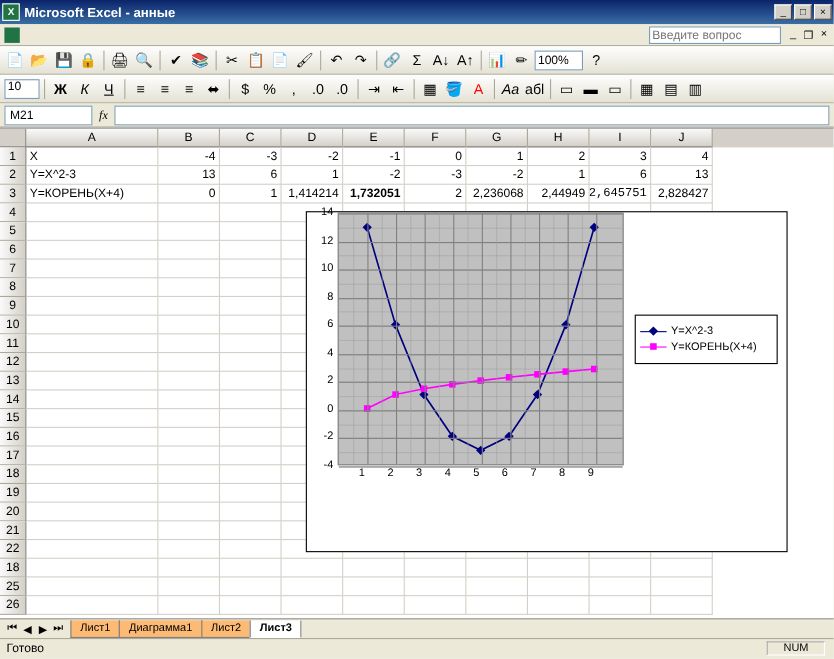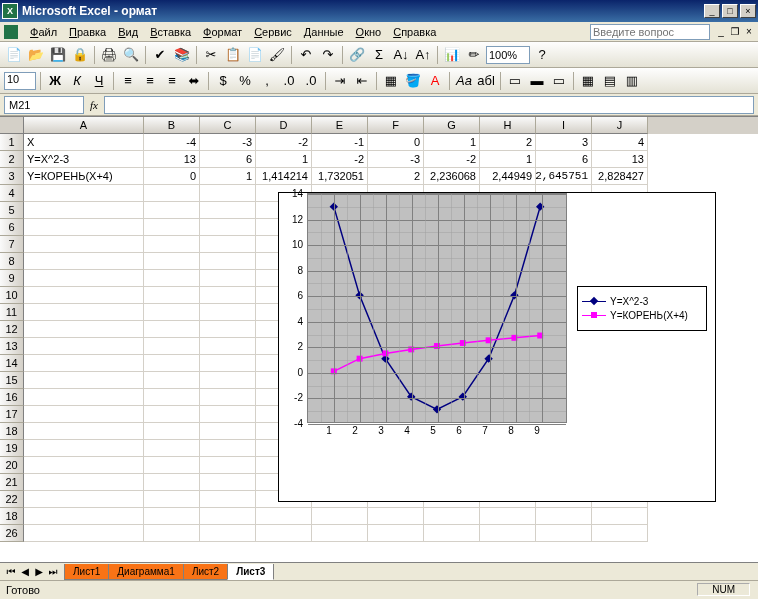--- a/index.html
+++ b/index.html
@@ -56,51 +56,40 @@
   .legend { width: 130px; border: 1px solid #000; padding: 6px 4px; font-size: 10px; margin-left: 10px; align-self: center; }
   .legend-item { display: flex; align-items: center; margin: 3px 0; }
   .legend-mark { width: 24px; height: 10px; margin-right: 4px; position:relative;}
   .legend-mark .line{position:absolute;top:5px;left:0;right:0;height:1px;}
   .legend-mark .pt{position:absolute;top:2px;left:9px;width:6px;height:6px;}
   svg.series{position:absolute;top:0;left:0;width:100%;height:100%;pointer-events:none;}
   
   .sheet-tabs { height: 18px; background: #ece9d8; display: flex; align-items: center; border-top:1px solid #808080; font-size:10px;}
   .tab-nav { display: flex; padding:0 4px;}
   .tab-nav span { width: 14px; text-align: center; cursor: pointer; }
-  .sheet-tab { padding: 2px 8px; background: #f97316; border: 1px solid #808080; border-top: none; margin-right: -1px; cursor: pointer; }
+  .sheet-tab { padding: 2px 8px; background: #fdba74; border: 1px solid #808080; border-top: none; margin-right: -1px; cursor: pointer; }
   .sheet-tab.active { background: #fff; font-weight: bold; border-bottom-color:#fff;}
   
   .status-bar { height: 18px; background: #ece9d8; border-top: 1px solid #aca899; display: flex; align-items: center; padding: 0 6px; font-size: 11px; }
   .status-bar .spacer{flex:1;}
   .status-cell{border:1px inset #fff; padding:0 14px;margin:0 2px;font-size:10px;}
 </style>
 </head>
 <body>
 
 <div class="titlebar">
   <div class="app-icon">X</div>
-  <div class="title">Microsoft Excel - ормат</div>
+  <div class="title">Microsoft Excel - анные</div>
   <div class="win-btn">_</div>
   <div class="win-btn">□</div>
   <div class="win-btn">×</div>
 </div>
 
 <div class="menubar">
   <div class="mini-icon"></div>
-  <div id="menus" style="display: flex;">
-      <div class="menu-item"><u>Ф</u>айл</div>
-      <div class="menu-item"><u>П</u>равка</div>
-      <div class="menu-item"><u>В</u>ид</div>
-      <div class="menu-item"><u>В</u>ставка</div>
-      <div class="menu-item"><u>Ф</u>ормат</div>
-      <div class="menu-item"><u>С</u>ервис</div>
-      <div class="menu-item"><u>Д</u>анные</div>
-      <div class="menu-item"><u>О</u>кно</div>
-      <div class="menu-item"><u>С</u>правка</div>
-    </div>
   <div class="ask-box">
     <input placeholder="Введите вопрос" style="">
   </div>
   <div class="doc-ctrl">
     <span>_</span>
     <span>❐</span>
     <span>×</span>
   </div>
 </div>
 
@@ -222,21 +211,21 @@
         <div class="cell num" style="width: 56px;">1</div>
         <div class="cell num" style="width: 56px;">6</div>
         <div class="cell num" style="width: 56px;">13</div>
       </div>
       <div class="row">
         <div class="row-h">3</div>
         <div class="cell" style="width: 120px;">Y=КОРЕНЬ(X+4)</div>
         <div class="cell num" style="width: 56px;">0</div>
         <div class="cell num" style="width: 56px;">1</div>
         <div class="cell num" style="width: 56px;">1,414214</div>
-        <div class="cell num" style="width: 56px;">1,732051</div>
+        <div class="cell num" style="width: 56px; font-weight: bold;">1,732051</div>
         <div class="cell num" style="width: 56px;">2</div>
         <div class="cell num" style="width: 56px;">2,236068</div>
         <div class="cell num" style="width: 56px;">2,44949</div>
         <div class="cell num" style="width: 56px; font-family: Liberation Mono, monospace;">2,645751</div>
         <div class="cell num" style="width: 56px;">2,828427</div>
       </div>
       <div class="row">
         <div class="row-h">4</div>
         <div class="cell" style="width: 120px;"></div>
         <div class="cell" style="width: 56px;"></div>
@@ -478,20 +467,33 @@
         <div class="cell" style="width: 56px;"></div>
         <div class="cell" style="width: 56px;"></div>
         <div class="cell" style="width: 56px;"></div>
         <div class="cell" style="width: 56px;"></div>
         <div class="cell" style="width: 56px;"></div>
         <div class="cell" style="width: 56px;"></div>
         <div class="cell" style="width: 56px;"></div>
       </div>
       <div class="row">
         <div class="row-h">18</div>
+        <div class="cell" style="width: 120px;"></div>
+        <div class="cell" style="width: 56px;"></div>
+        <div class="cell" style="width: 56px;"></div>
+        <div class="cell" style="width: 56px;"></div>
+        <div class="cell" style="width: 56px;"></div>
+        <div class="cell" style="width: 56px;"></div>
+        <div class="cell" style="width: 56px;"></div>
+        <div class="cell" style="width: 56px;"></div>
+        <div class="cell" style="width: 56px;"></div>
+        <div class="cell" style="width: 56px;"></div>
+      </div>
+      <div class="row">
+        <div class="row-h">25</div>
         <div class="cell" style="width: 120px;"></div>
         <div class="cell" style="width: 56px;"></div>
         <div class="cell" style="width: 56px;"></div>
         <div class="cell" style="width: 56px;"></div>
         <div class="cell" style="width: 56px;"></div>
         <div class="cell" style="width: 56px;"></div>
         <div class="cell" style="width: 56px;"></div>
         <div class="cell" style="width: 56px;"></div>
         <div class="cell" style="width: 56px;"></div>
         <div class="cell" style="width: 56px;"></div>

